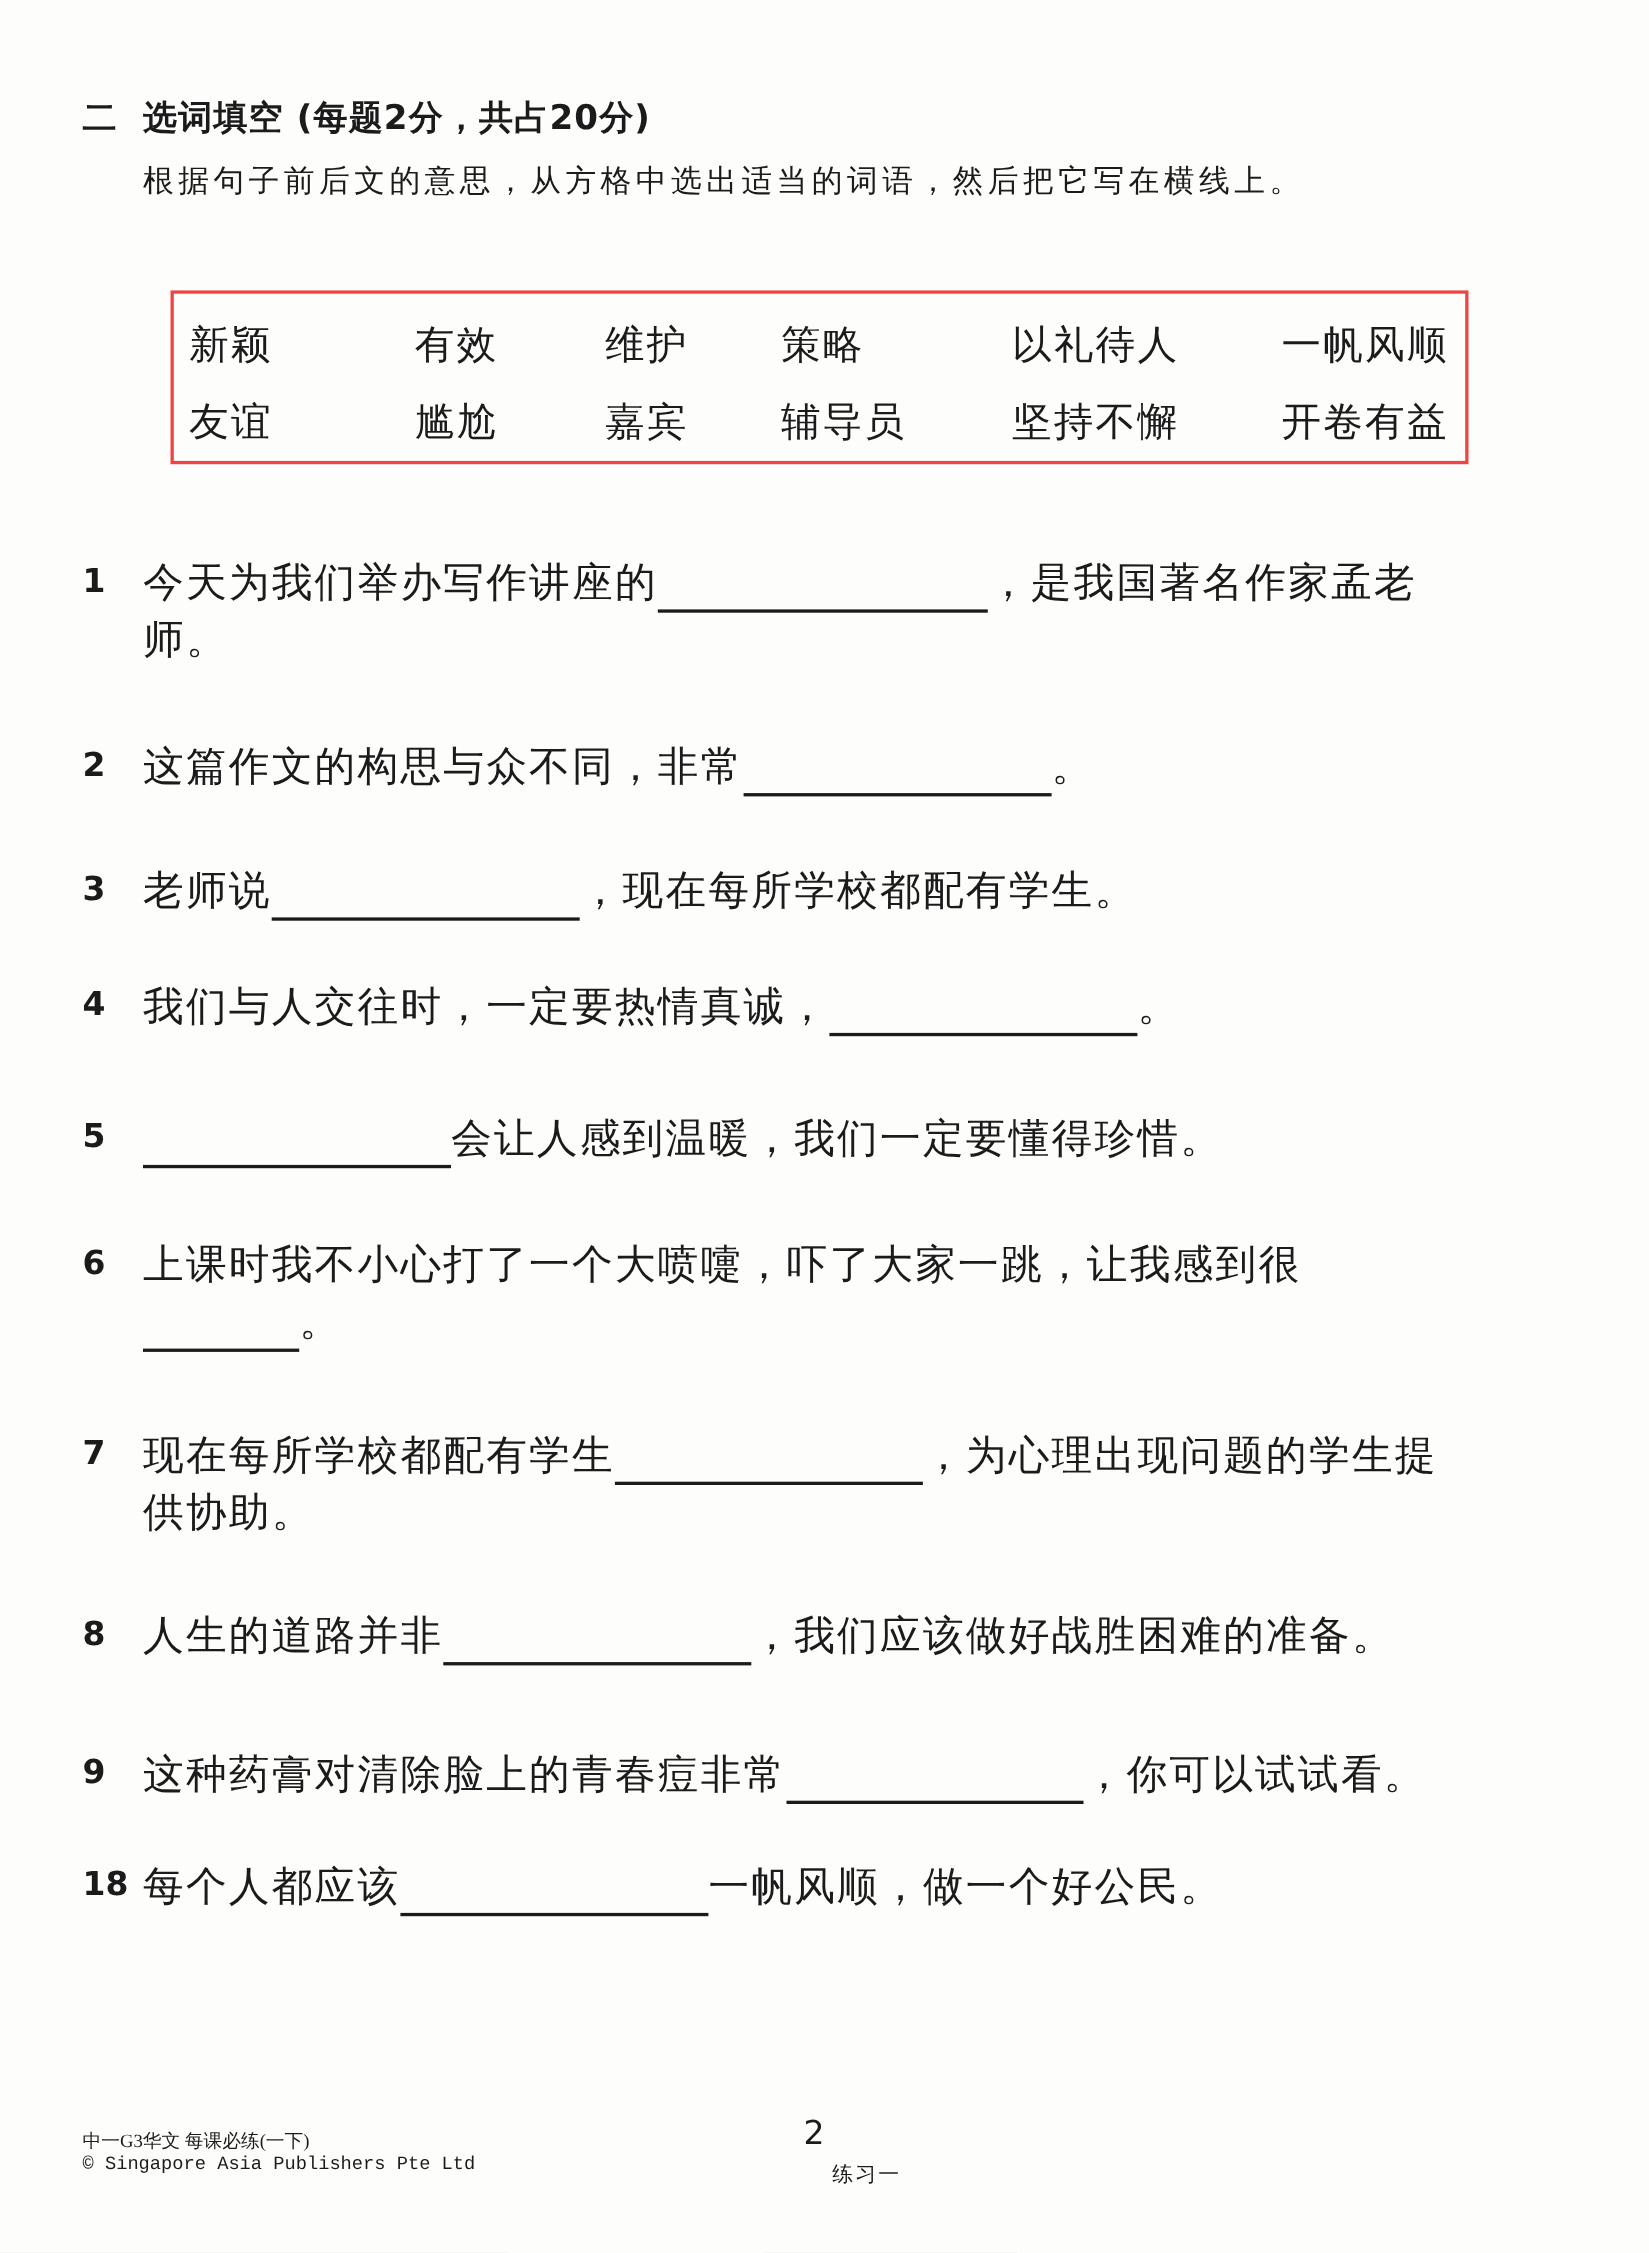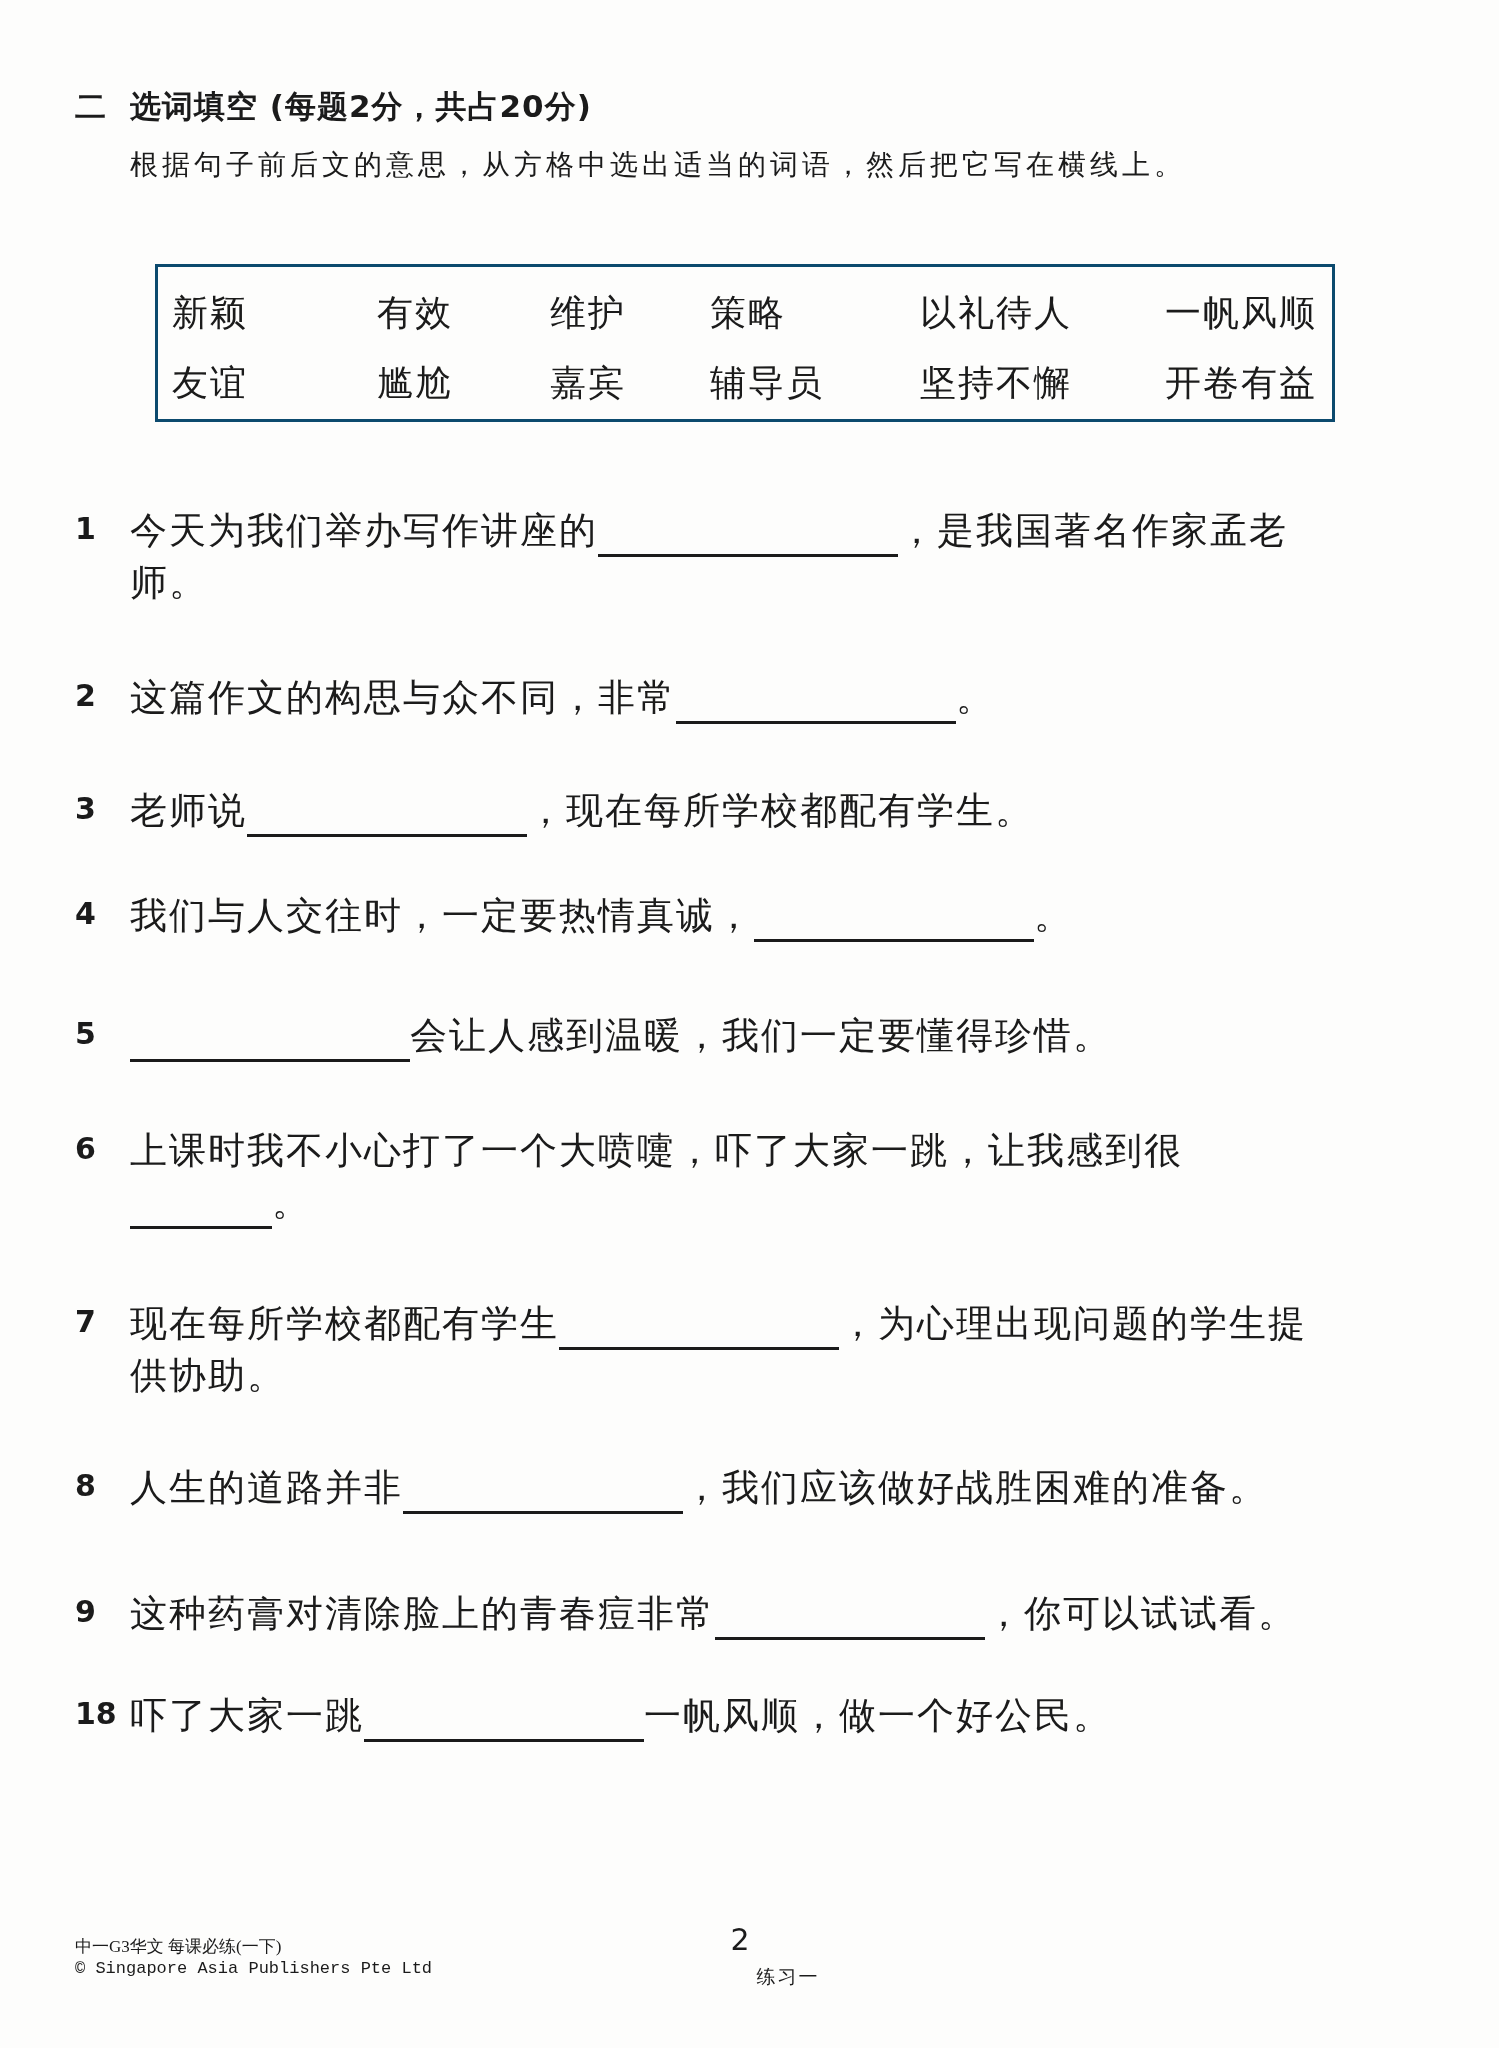--- a/index.html
+++ b/index.html
@@ -16,21 +16,21 @@
   }
   .section-number { width:55px; flex:0 0 55px; }
   .instruction {
     position:absolute; left:130px; top:146px;
     font-size:28px; letter-spacing:4px;
     font-family:"DejaVu Sans", sans-serif;
   }
   
   .word-box {
     position:absolute; left:155px; top:264px; width:1180px; height:158px;
-    border:3px solid #0c4a6e; box-sizing:border-box; background:#fdfdfc;
+    border:3px solid #ef4444; box-sizing:border-box; background:#fdfdfc;
   }
   .word {
     position:absolute; font-size:36px; letter-spacing:2px;
     font-family:"Liberation Serif","DejaVu Serif",serif; white-space:nowrap;
   }
   .c1{left:14px}.c2{left:219px}.c3{left:392px}.c4{left:552px}.c5{left:762px}.c6{left:1007px}
   .r1{top:22px}.r2{top:92px}
   
   .question { position:absolute; left:75px; width:1245px; display:flex; align-items:flex-start; }
   .qnum {
@@ -129,21 +129,21 @@
     <div class="qtext"><span>人生的道路并非</span><span class="blank" style="width:280px"></span><span>，我们应该做好战胜困难的准备。</span></div>
   </div>
 
   <div class="question" style="top:1588px">
     <div class="qnum">9</div>
     <div class="qtext"><span>这种药膏对清除脸上的青春痘非常</span><span class="blank" style="width:270px"></span><span>，你可以试试看。</span></div>
   </div>
 
   <div class="question" style="top:1690px">
     <div class="qnum">18</div>
-    <div class="qtext"><span>吓了大家一跳</span><span class="blank" style="width:280px"></span><span>一帆风顺，做一个好公民。</span></div>
+    <div class="qtext"><span>每个人都应该</span><span class="blank" style="width:280px"></span><span>一帆风顺，做一个好公民。</span></div>
   </div>
 
   <div class="footer-left">
     <div class="footer-book">中一G3华文 每课必练(一下)</div>
     <div class="footer-copy">© Singapore Asia Publishers Pte Ltd</div>
   </div>
 
   <div class="page-num">2</div>
   <div class="exercise-label">练习一</div>
 

